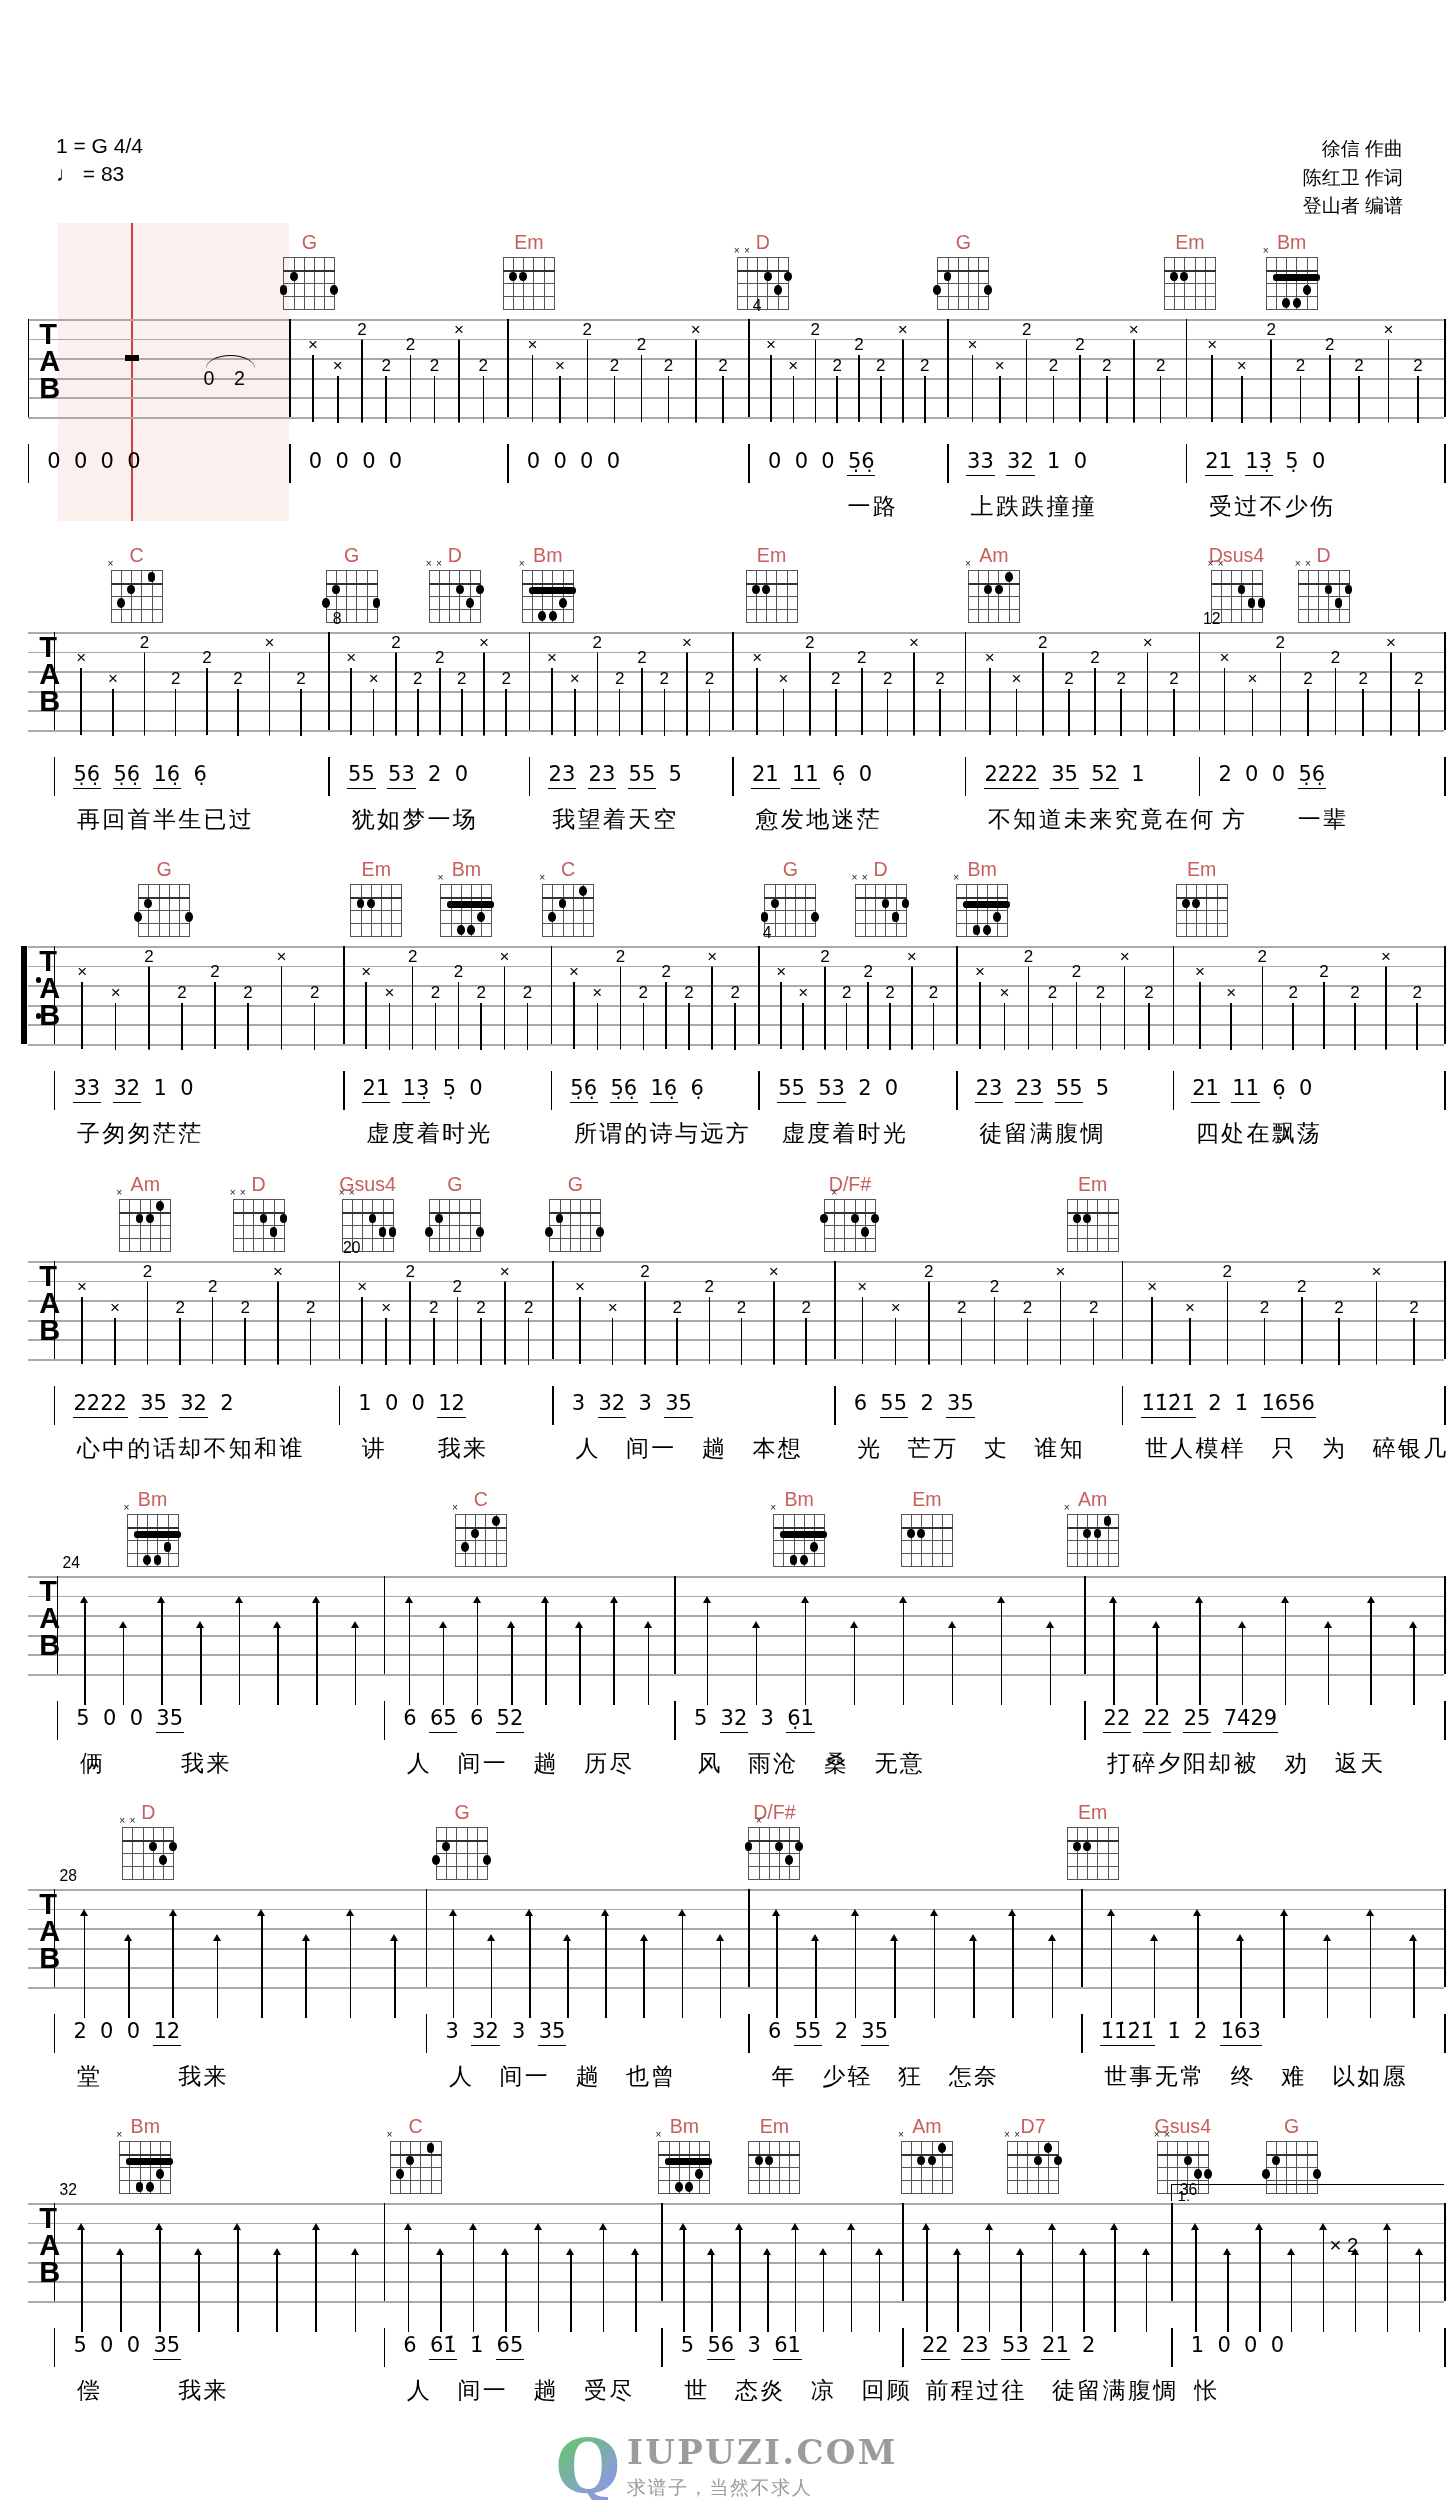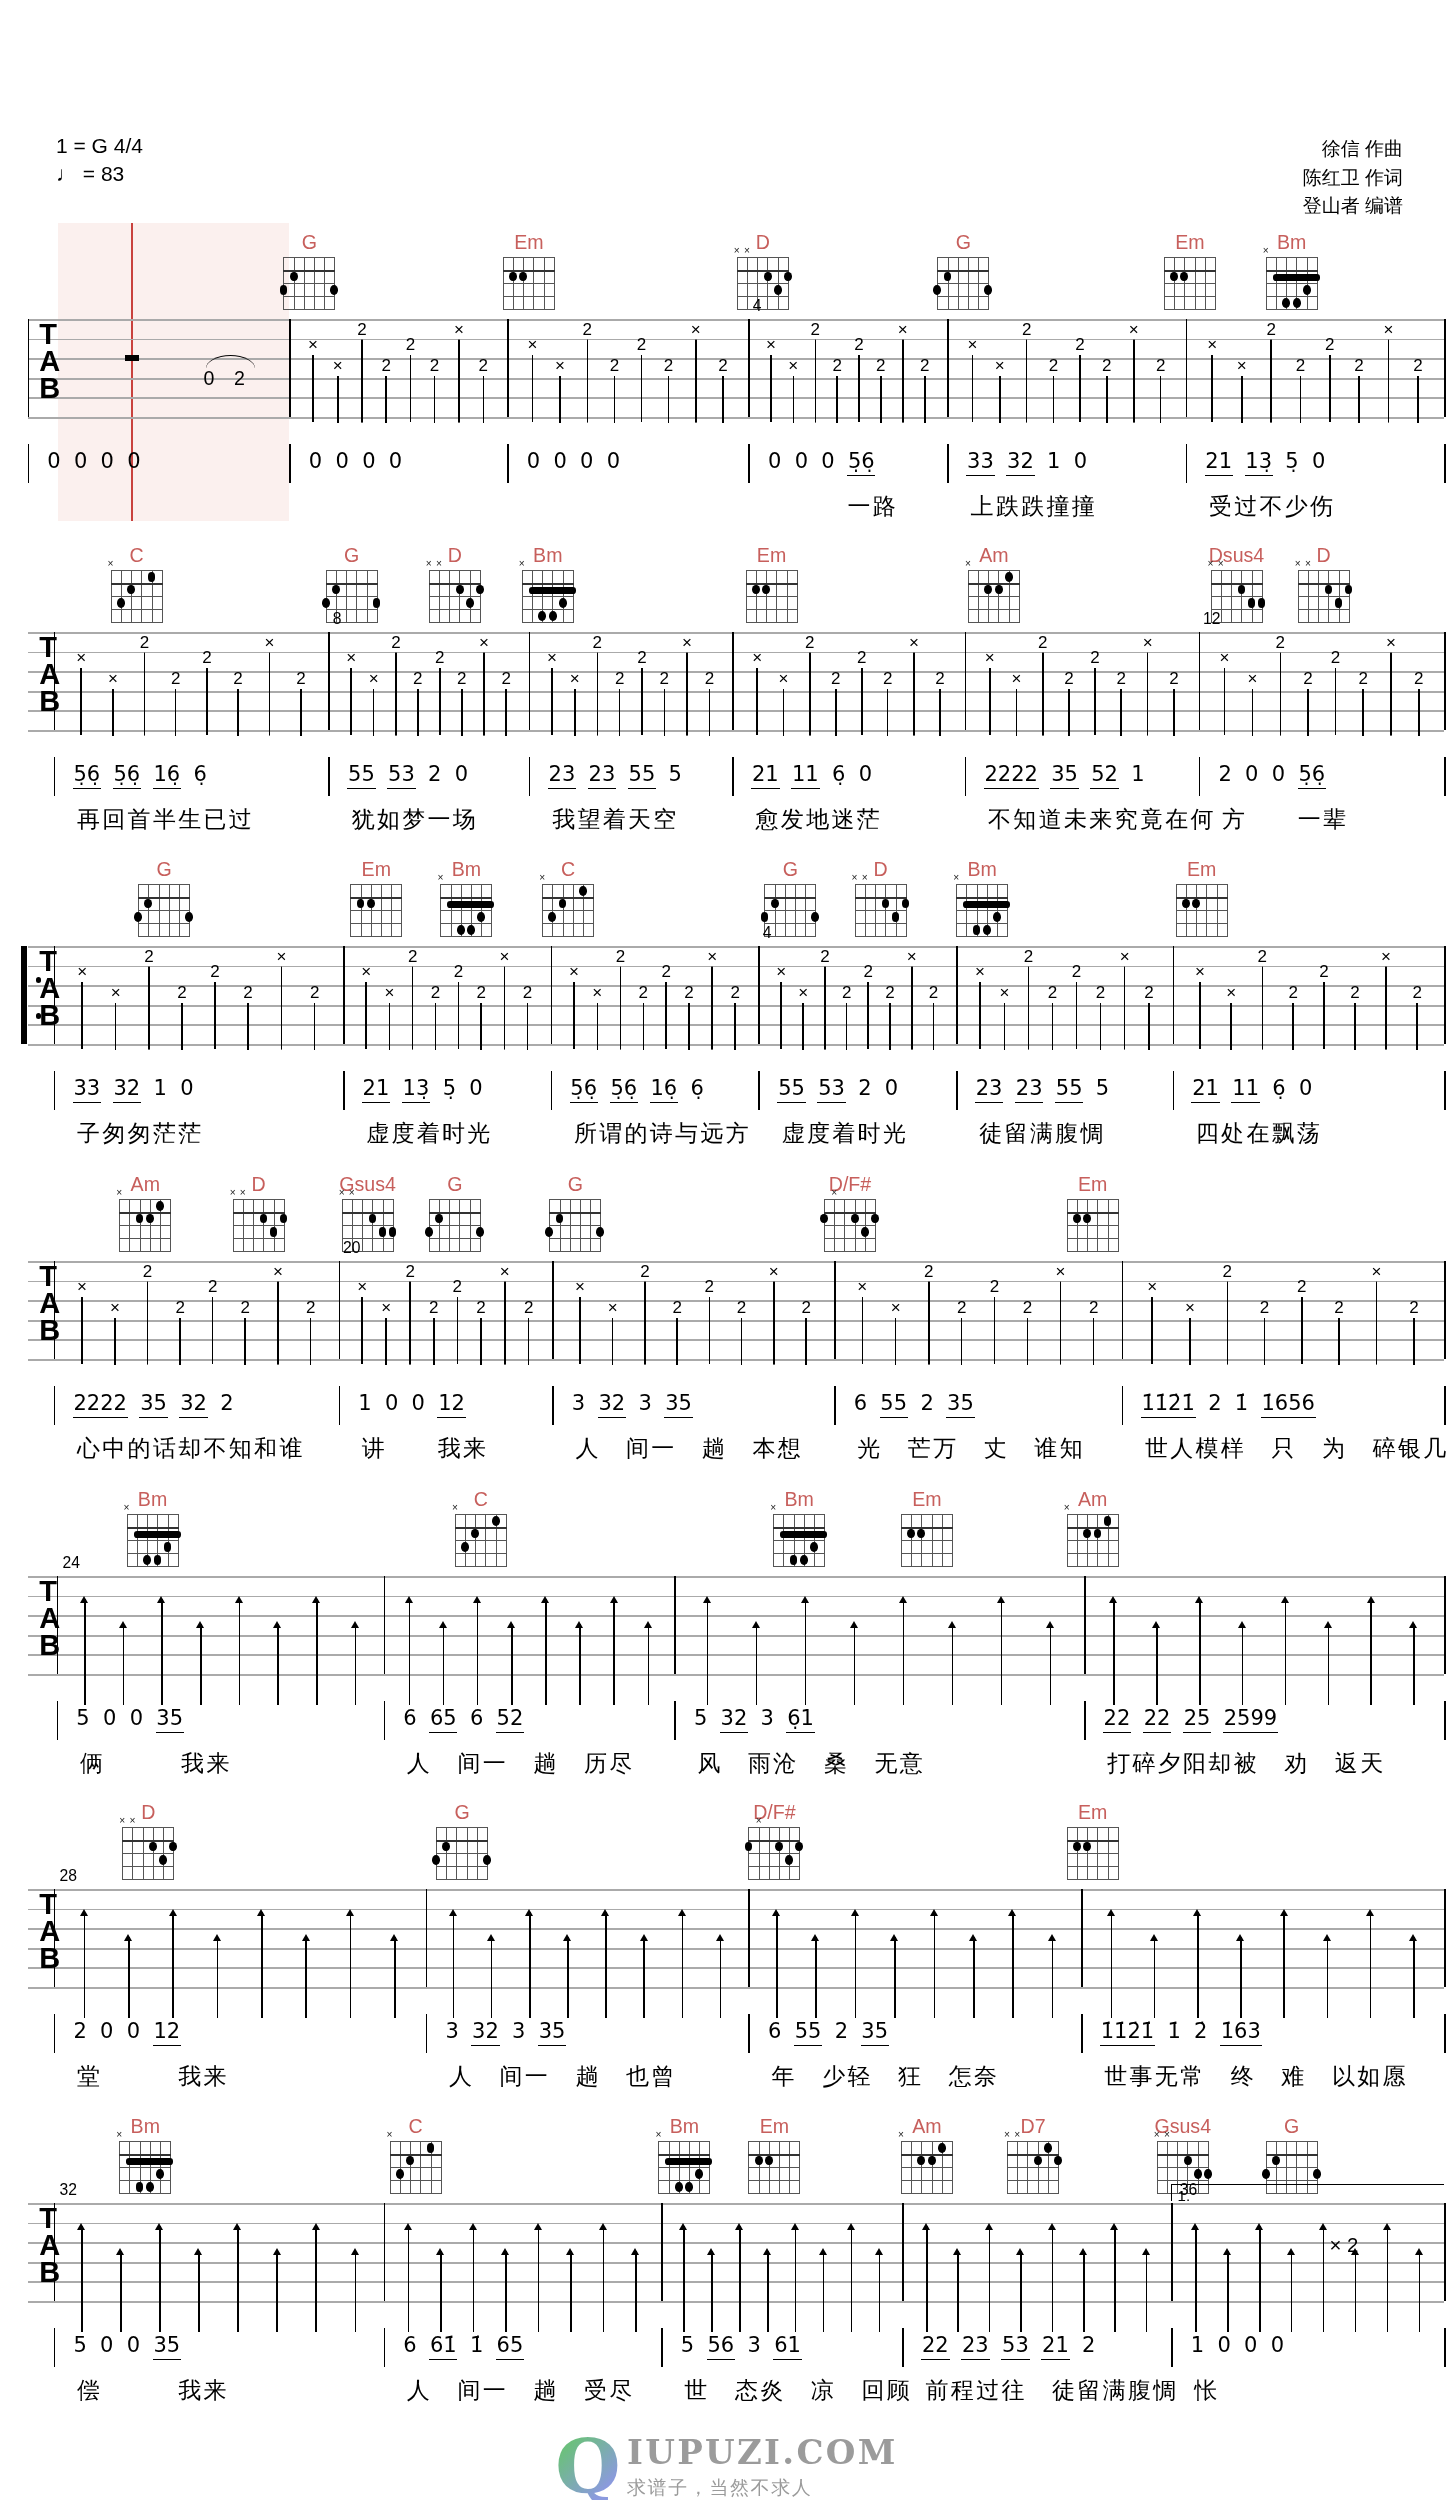--- a/index.html
+++ b/index.html
@@ -1739,21 +1739,21 @@
           </div>
         </div>
         <div class="jbar" style="left: 3.9%; top: 221px;"></div>
         <div class="jbar" style="left: 26.4%; top: 221px;"></div>
         <div class="jbar" style="left: 46.4%; top: 221px;"></div>
         <div class="jbar" style="left: 74.6%; top: 221px;"></div>
         <div class="jbar" style="left: 99.4%; top: 221px;"></div>
         <div class="jmeasure" style="left: 5.2%; top: 226px;"><span class="jtok">5</span><span class="jtok">0</span><span class="jtok">0</span><span class="jtok beam">35</span></div>
         <div class="jmeasure" style="left: 27.7%; top: 226px;"><span class="jtok">6</span><span class="jtok beam">65</span><span class="jtok">6</span><span class="jtok beam">52</span></div>
         <div class="jmeasure" style="left: 47.7%; top: 226px;"><span class="jtok">5</span><span class="jtok beam">32</span><span class="jtok">3</span><span class="jtok beam">6̣1</span></div>
-        <div class="jmeasure" style="left: 75.9%; top: 226px;"><span class="jtok beam">22</span><span class="jtok beam">22</span><span class="jtok beam">25</span><span class="jtok beam">2599</span></div>
+        <div class="jmeasure" style="left: 75.9%; top: 226px;"><span class="jtok beam">22</span><span class="jtok beam">22</span><span class="jtok beam">25</span><span class="jtok beam">7429</span></div>
         <div class="lyric" style="left: 5.5%; top: 268px;">俩　　　我来</div>
         <div class="lyric" style="left: 28%; top: 268px;">人　间一　趟　历尽</div>
         <div class="lyric" style="left: 48%; top: 268px;">风　雨沧　桑　无意</div>
         <div class="lyric" style="left: 76.2%; top: 268px;">打碎夕阳却被　劝　返天</div>
       </div>
       <div class="system" style="top: 1793px;">
         <div class="chord" style="left: 10.2%;">
           <span class="chord-name">D</span>
           <div class="diagram">
             <div class="vl" style="left: 0px;"></div>

